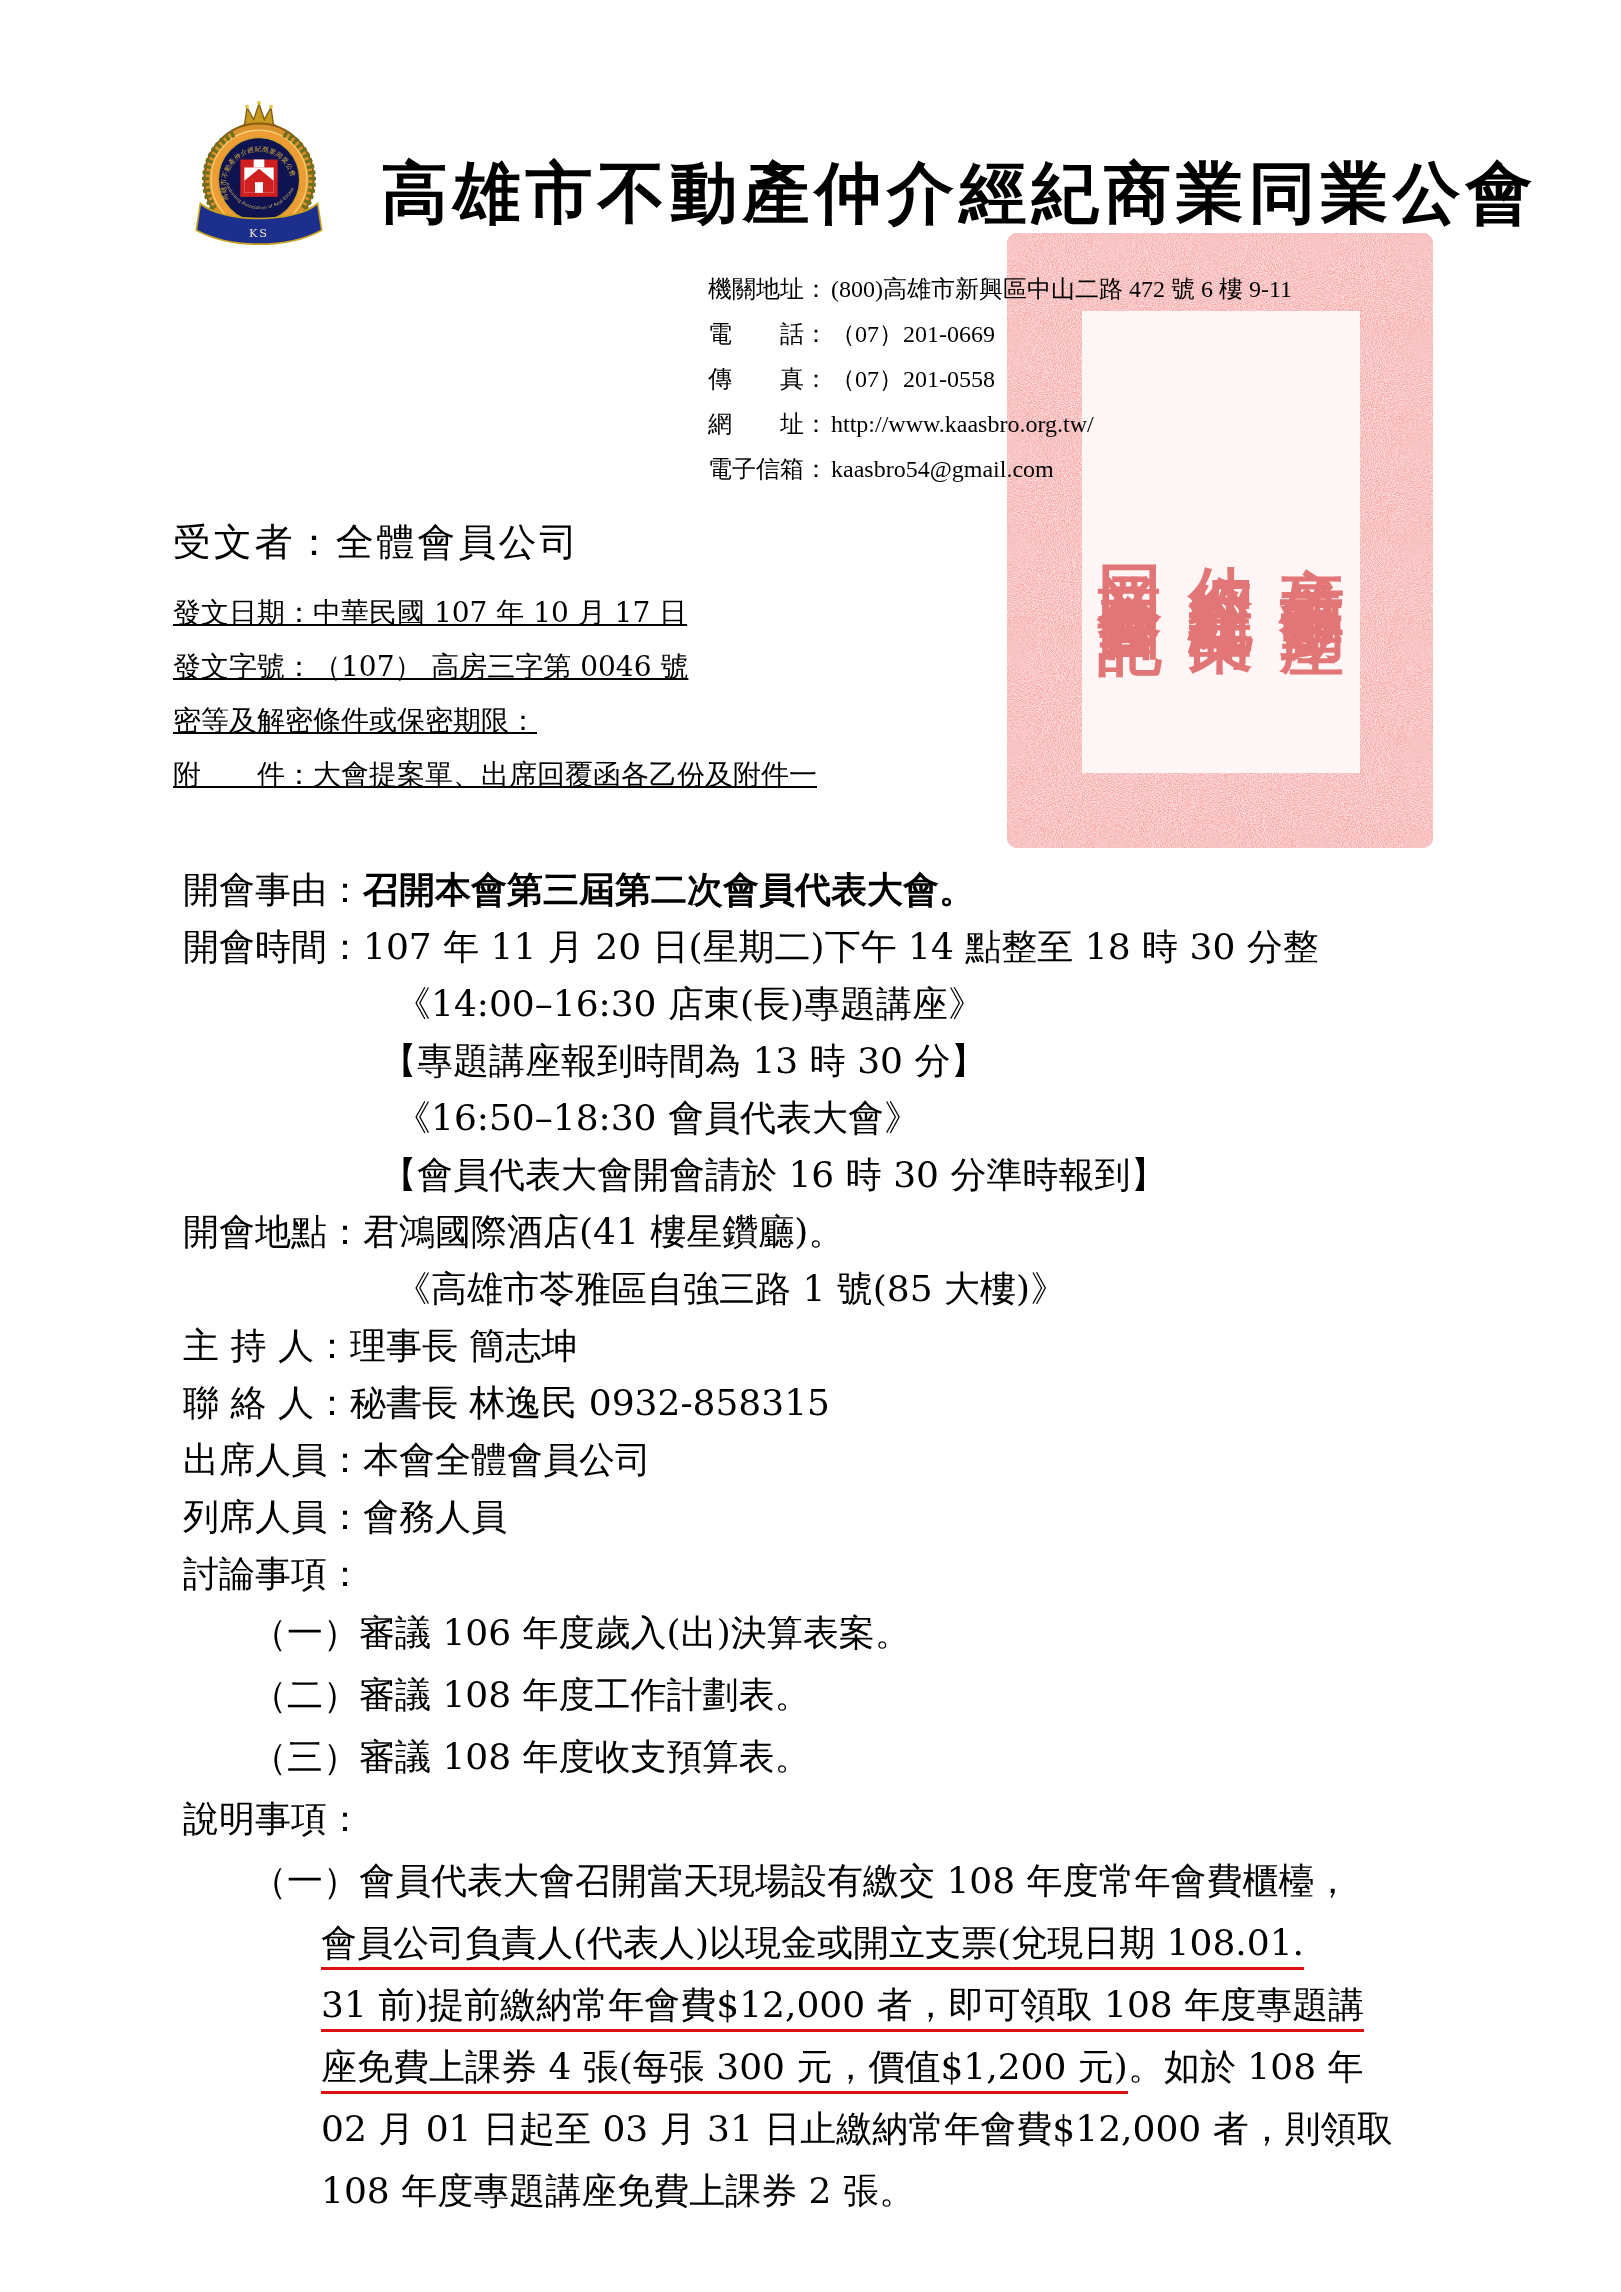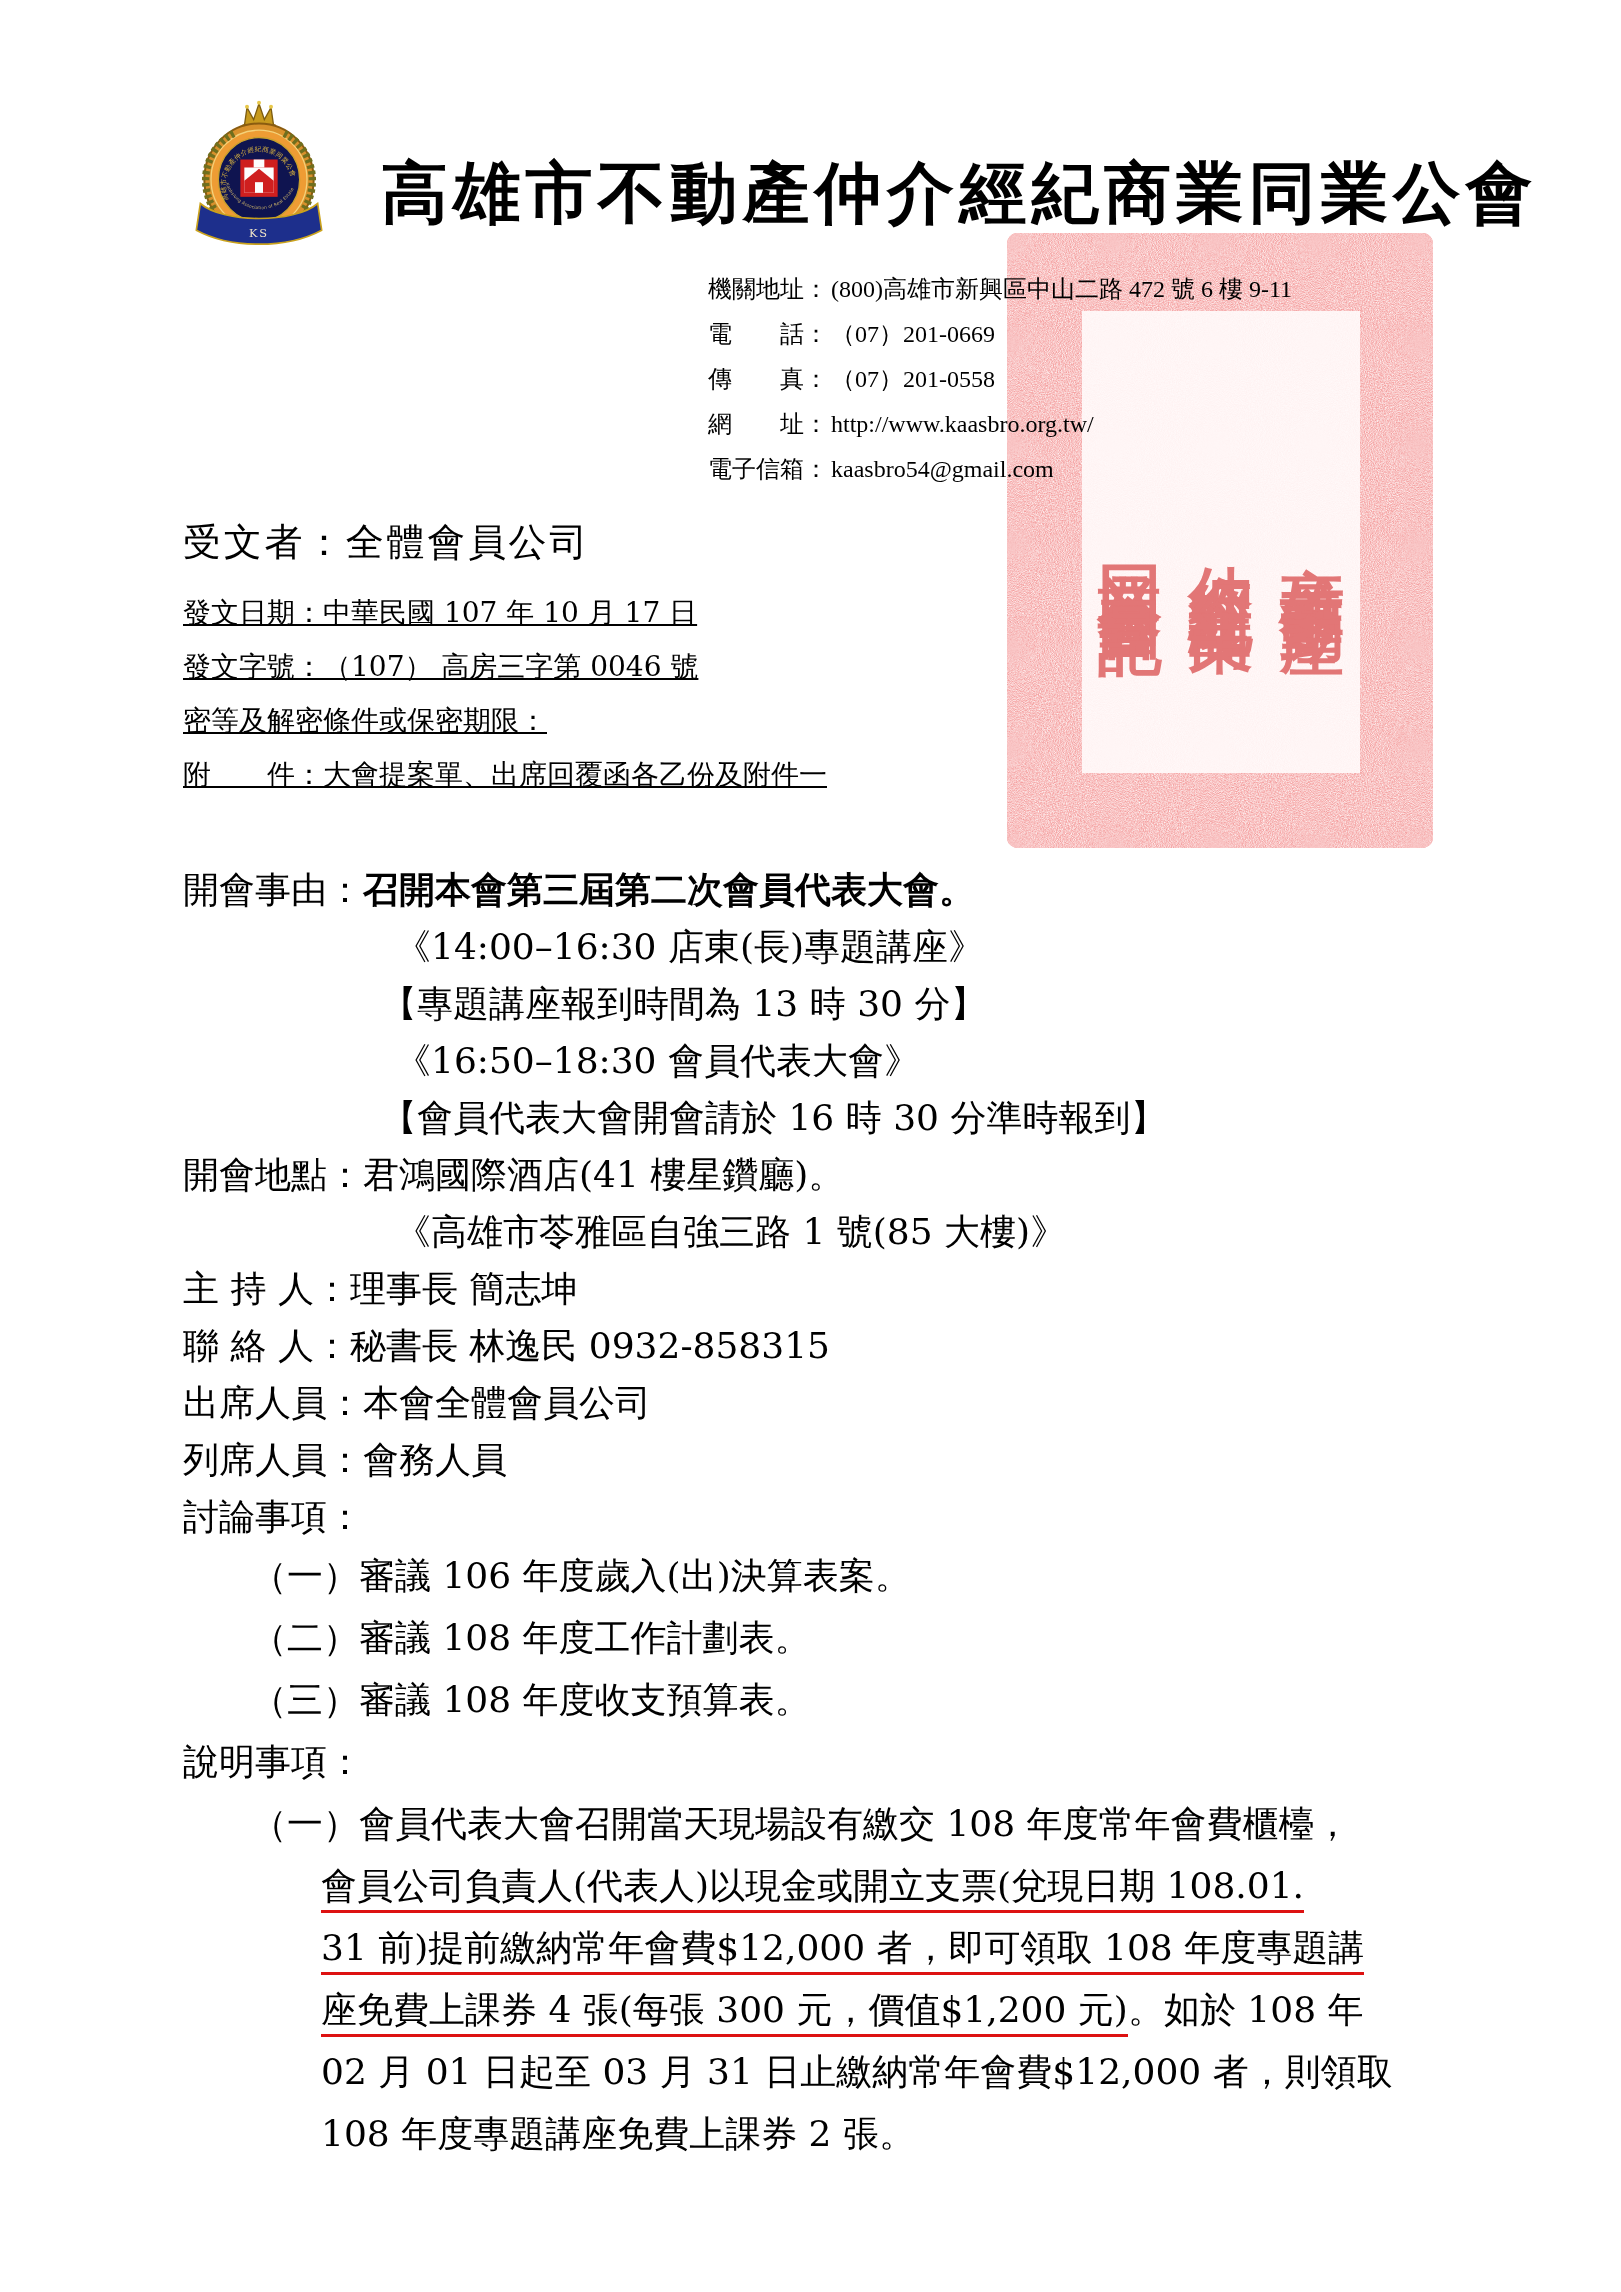--- a/index.html
+++ b/index.html
@@ -29,21 +29,21 @@
   .seal .inner {
     position:absolute; left:75px; top:78px; width:278px; height:462px;
     background:rgba(255,251,251,0.90);
   }
   .seal .cols {
     position:absolute; inset:5.3px 1.8px; writing-mode:vertical-rl; text-orientation:upright;
     font-size:64px; font-weight:700; color:#e06c6c; opacity:.92;
   }
   .seal .col { height:100%; line-height:91px; letter-spacing:9px; text-align:center; }
   
-  .meta { position:absolute; left:183px; top:517px; z-index:3; }
+  .meta { position:absolute; left:173px; top:517px; z-index:3; }
   .recipient { font-size:38px; letter-spacing:2.7px; white-space:nowrap; }
   .meta .rows { margin-top:18px; font-size:28px; line-height:54px; }
   .meta .rows .row { white-space:nowrap;text-decoration:underline; }
   
   .doc-body { position:absolute; left:183px; top:861px; width:1337px; font-size:36px; z-index:2; }
   .bline { white-space:nowrap; }
   .sec1 { line-height:57px; }
   .sec2 { line-height:62px; }
   .bold { font-weight:700;margin-top:28px; }
   .ind-angle   { padding-left:212px; }
@@ -169,20 +169,21 @@
     <div class="row">
       <span>附　　件：</span><span>大會提案單、出席回覆函各乙份及附件一</span>
     </div>
   </div>
 </div>
 
 <div class="doc-body">
   <div class="bline sec1">
     <span>開會事由：</span><span class="bold">召開本會第三屆第二次會員代表大會。</span>
   </div>
+  <div class="bline sec1">開會時間：107 年 11 月 20 日(星期二)下午 14 點整至 18 時 30 分整</div>
   <div class="bline sec1 ind-angle">《14:00–16:30 店東(長)專題講座》</div>
   <div class="bline sec1 ind-bracket">【專題講座報到時間為 13 時 30 分】</div>
   <div class="bline sec1 ind-angle">《16:50–18:30 會員代表大會》</div>
   <div class="bline sec1 ind-bracket">【會員代表大會開會請於 16 時 30 分準時報到】</div>
   <div class="bline sec1">開會地點：君鴻國際酒店(41 樓星鑽廳)。</div>
   <div class="bline sec1 ind-angle">《高雄市苓雅區自強三路 1 號(85 大樓)》</div>
   <div class="bline sec1">主 持 人：理事長 簡志坤</div>
   <div class="bline sec1">聯 絡 人：秘書長 林逸民 0932-858315</div>
   <div class="bline sec1">出席人員：本會全體會員公司</div>
   <div class="bline sec1">列席人員：會務人員</div>

